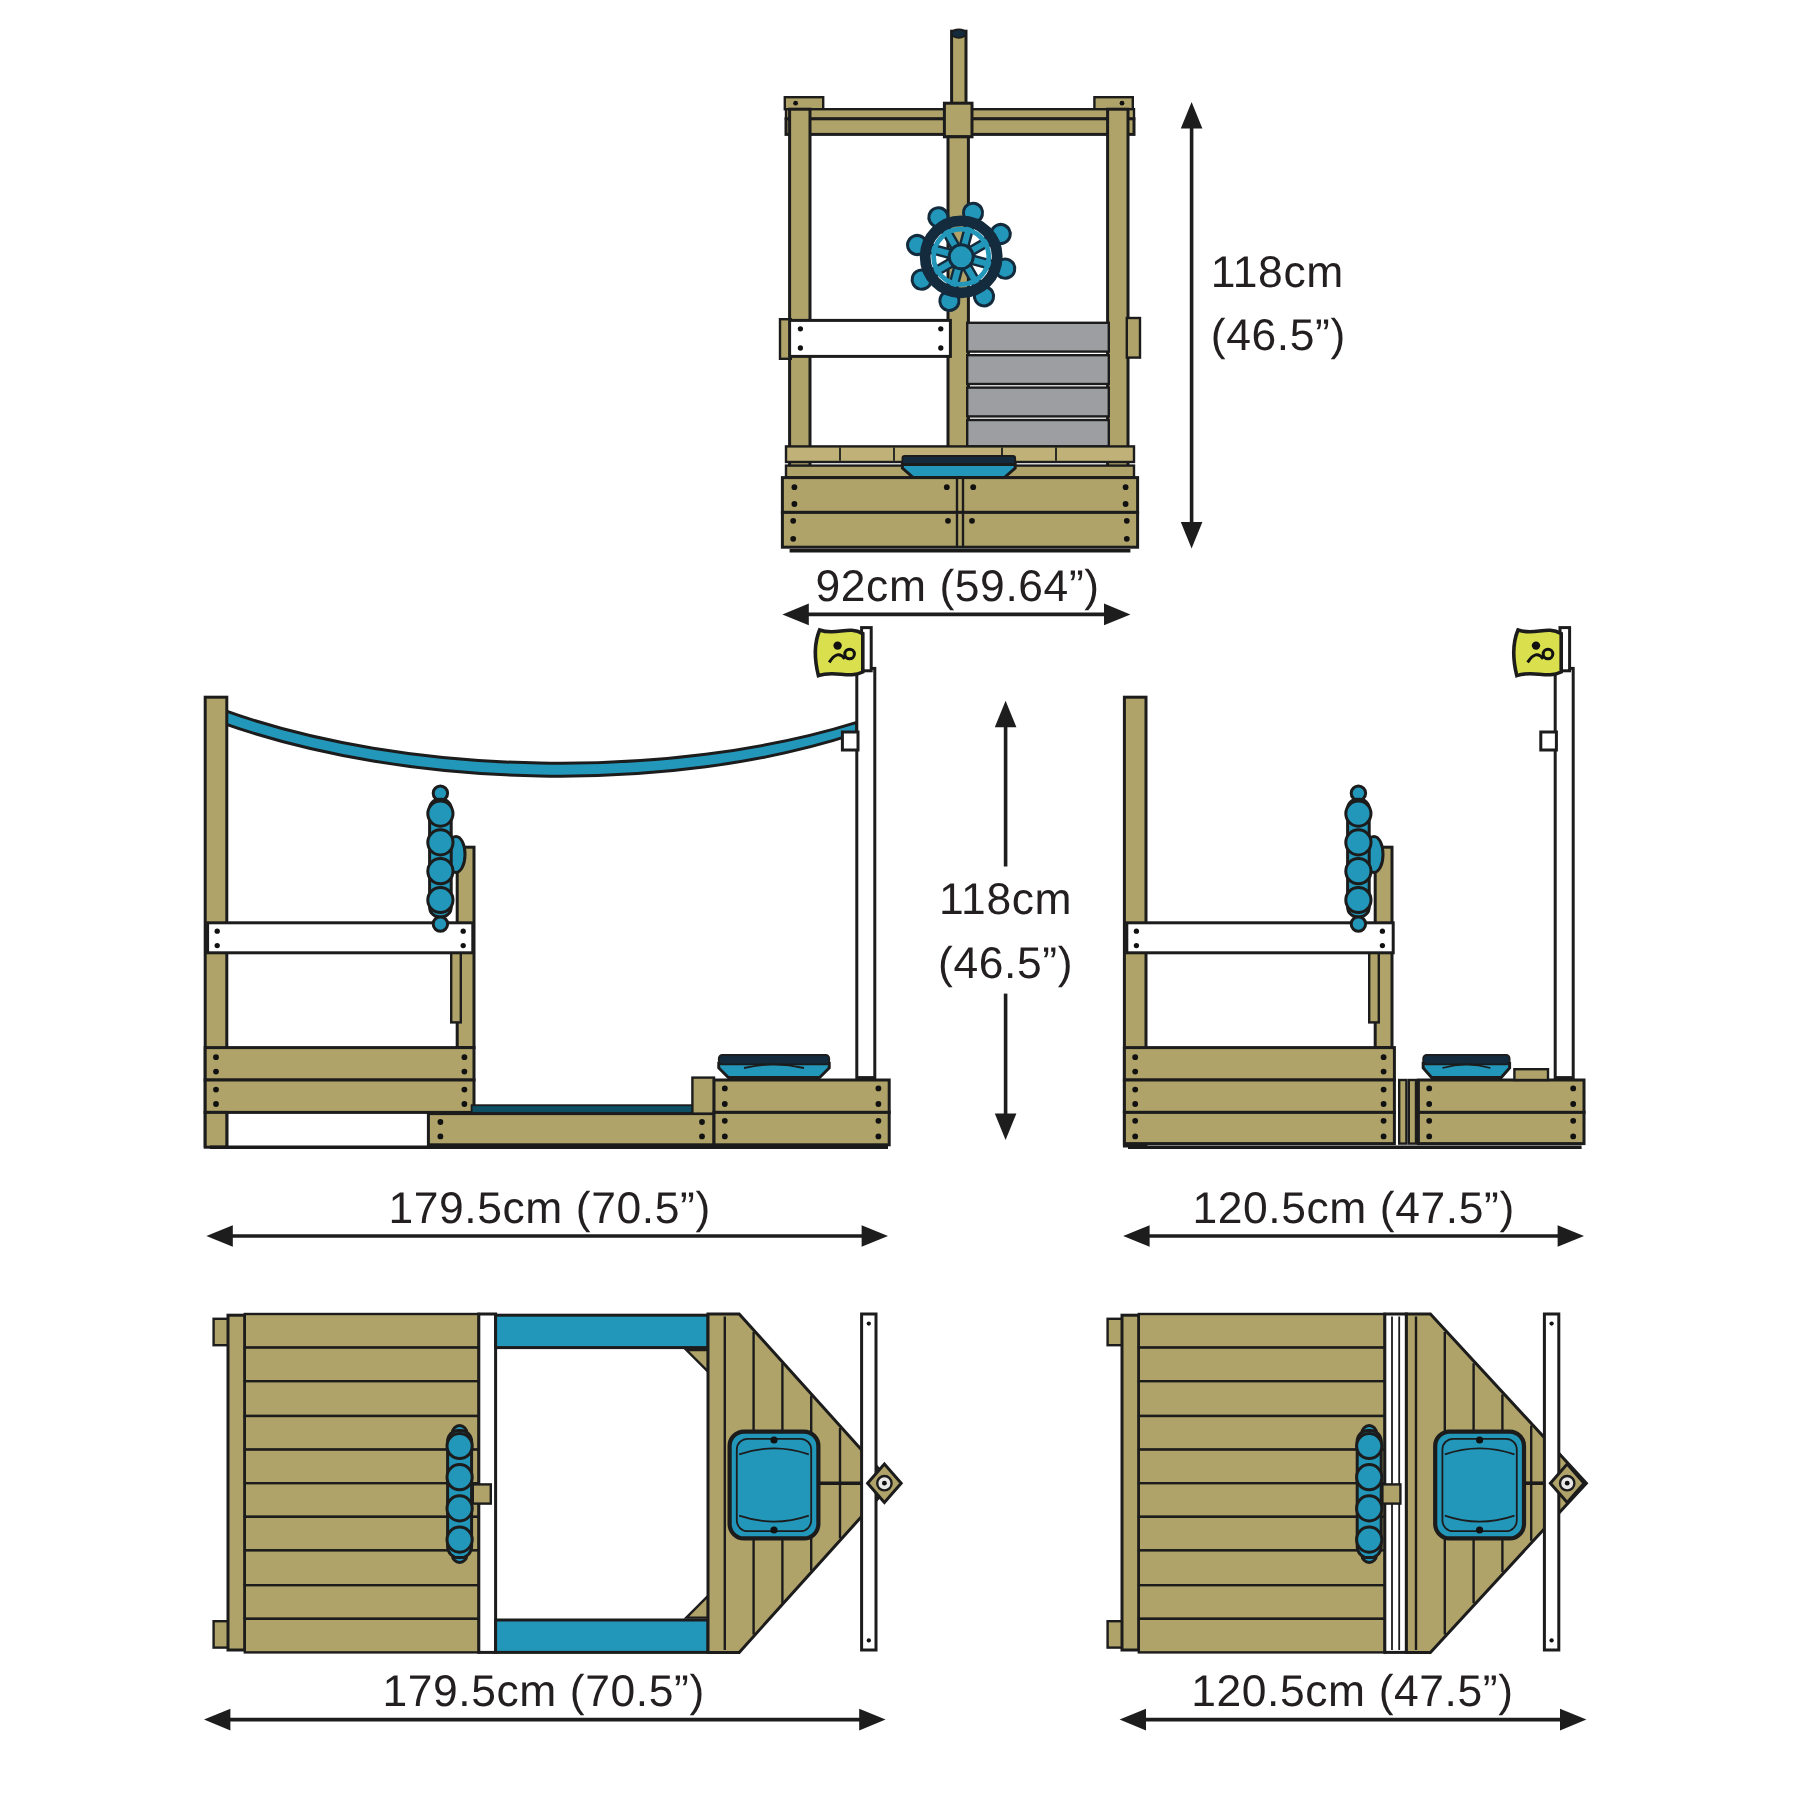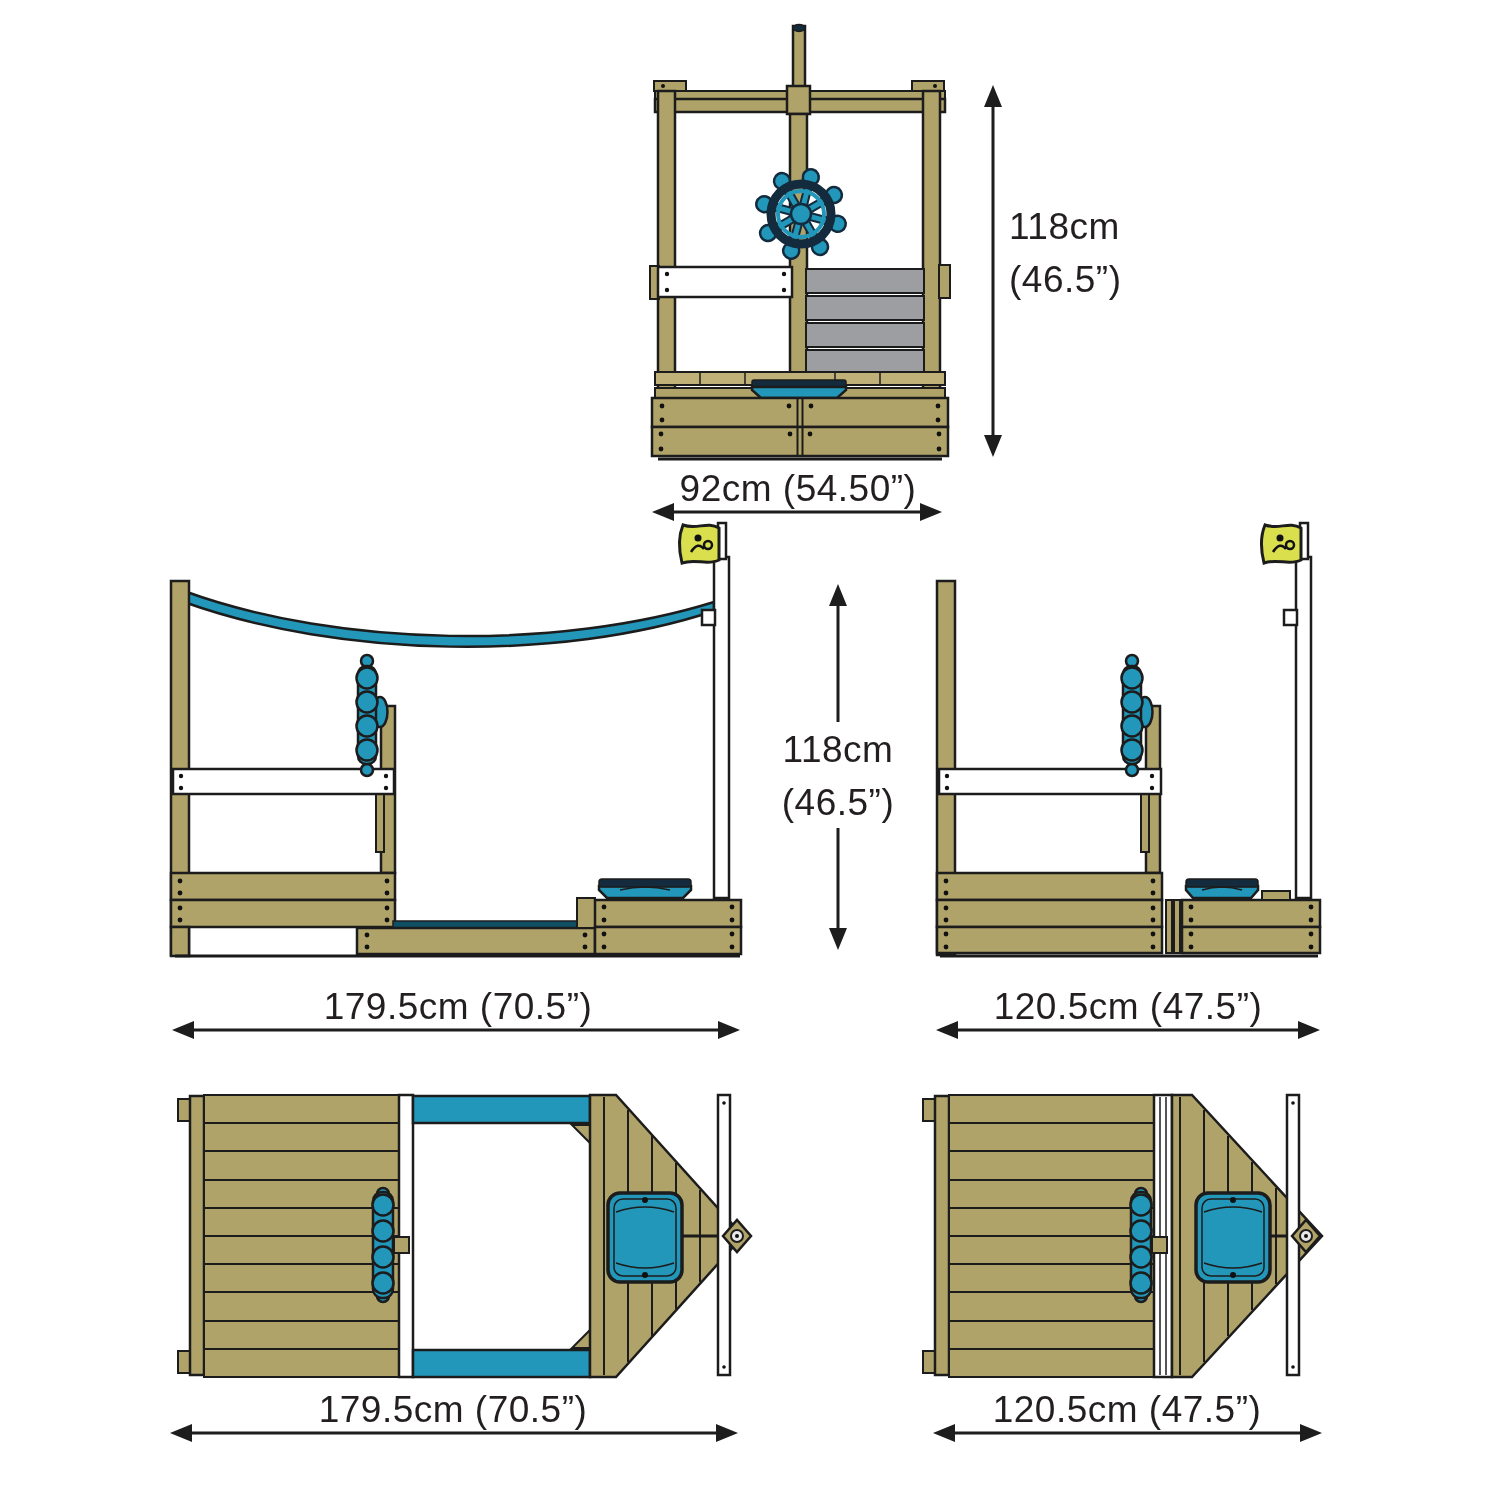--- a/index.html
+++ b/index.html
@@ -454,21 +454,21 @@
     <polygon class="dimhead" points="933,1433 955,1424 955,1442"></polygon>
     <polygon class="dimhead" points="1322,1433 1300,1424 1300,1442"></polygon>
   </g>
 </svg>
 
 <div class="dim" style="left:1009px; top:200px;">
   <div>118cm</div>
   <div>(46.5”)</div>
 </div>
 
-<div class="dim centered" style="left:798px; top:462px;">92cm (54.50”)</div>
+<div class="dim centered" style="left:798px; top:462px;">92cm (59.64”)</div>
 
 <div class="dim centered" style="left:838px; top:723px;">
   <div>118cm</div>
   <div>(46.5”)</div>
 </div>
 
 <div class="dim centered" style="left:458px; top:980px;">179.5cm (70.5”)</div>
 
 <div class="dim centered" style="left:1128px; top:980px;">120.5cm (47.5”)</div>
 

